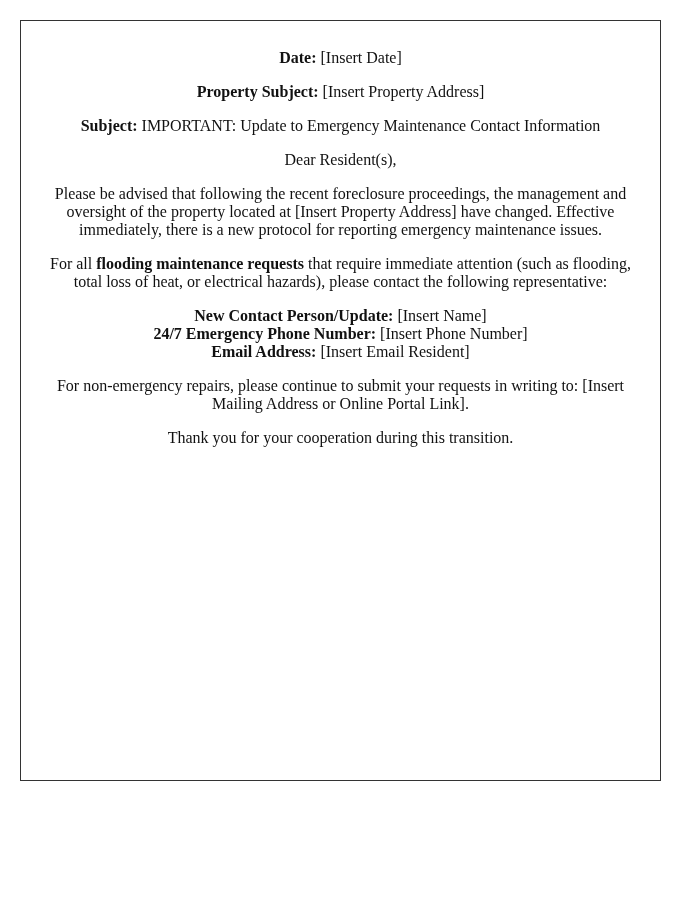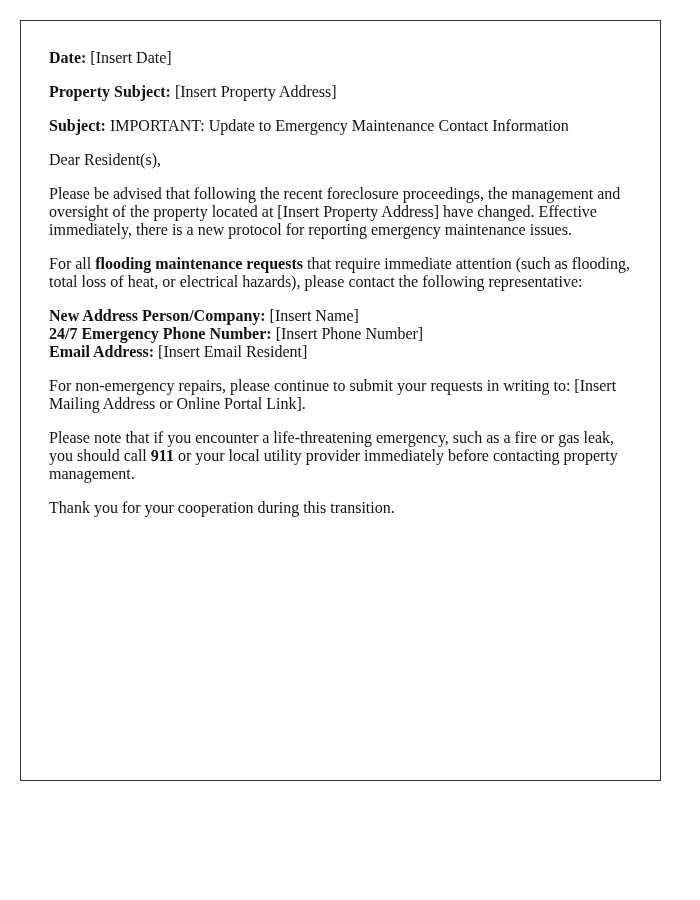--- a/index.html
+++ b/index.html
@@ -21,20 +21,21 @@
       width: 641px;
       height: 761px;
       box-sizing: border-box;
       border: 1px solid #333333;
       padding: 28px 28px 0 28px;
       font-size: 16px;
       line-height: 18px;
     }
     .para {
       margin: 0 0 16px 0;
+      text-align: center;
     }
     b { font-weight: bold; }
     .line { display: block; }
   </style>
 </head>
 <body>
 
 <div class="letter">
 
   <p class="para"><b>Date:</b> <span>[Insert Date]</span></p>
@@ -43,26 +44,25 @@
 
   <p class="para"><b>Subject:</b> <span>IMPORTANT: Update to Emergency Maintenance Contact Information</span></p>
 
   <p class="para">Dear Resident(s),</p>
 
   <p class="para">Please be advised that following the recent foreclosure proceedings, the management and oversight of the property located at [Insert Property Address] have changed. Effective immediately, there is a new protocol for reporting emergency maintenance issues.</p>
 
   <p class="para"><span>For all </span><b>flooding maintenance requests</b><span> that require immediate attention (such as flooding, total loss of heat, or electrical hazards), please contact the following representative:</span></p>
 
   <p class="para">
-    <span class="line"><b>New Address Person/Company:</b> <span>[Insert Name]</span></span>
+    <span class="line"><b>New Contact Person/Update:</b> <span>[Insert Name]</span></span>
     <span class="line"><b>24/7 Emergency Phone Number:</b> <span>[Insert Phone Number]</span></span>
     <span class="line"><b>Email Address:</b> <span>[Insert Email Resident]</span></span>
   </p>
 
   <p class="para">For non-emergency repairs, please continue to submit your requests in writing to: [Insert Mailing Address or Online Portal Link].</p>
 
-  <p class="para"><span>Please note that if you encounter a life-threatening emergency, such as a fire or gas leak, you should call </span><b>911</b><span> or your local utility provider immediately before contacting property management.</span></p>
 
   <p class="para">Thank you for your cooperation during this transition.</p>
 
 
 
 </div>
 
 </body></html>

